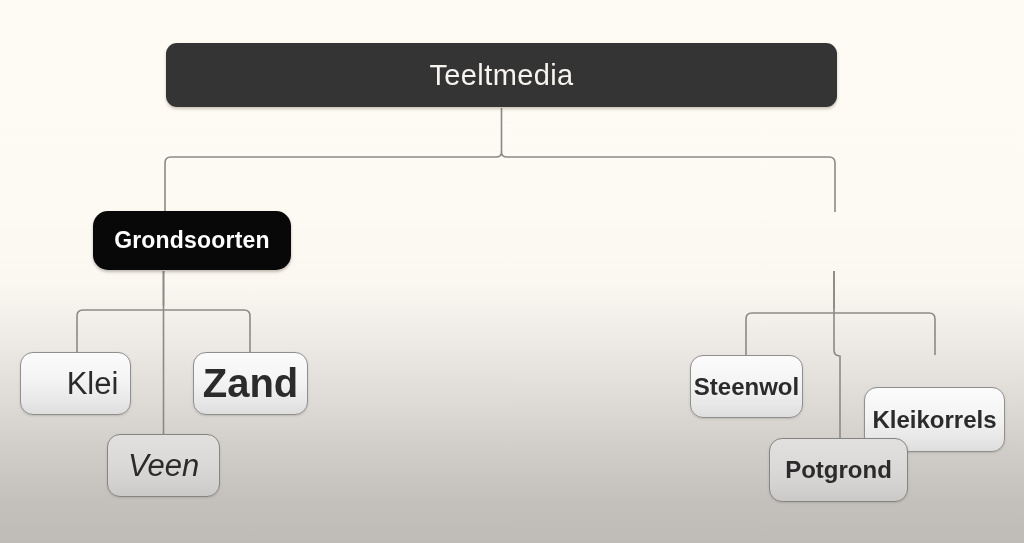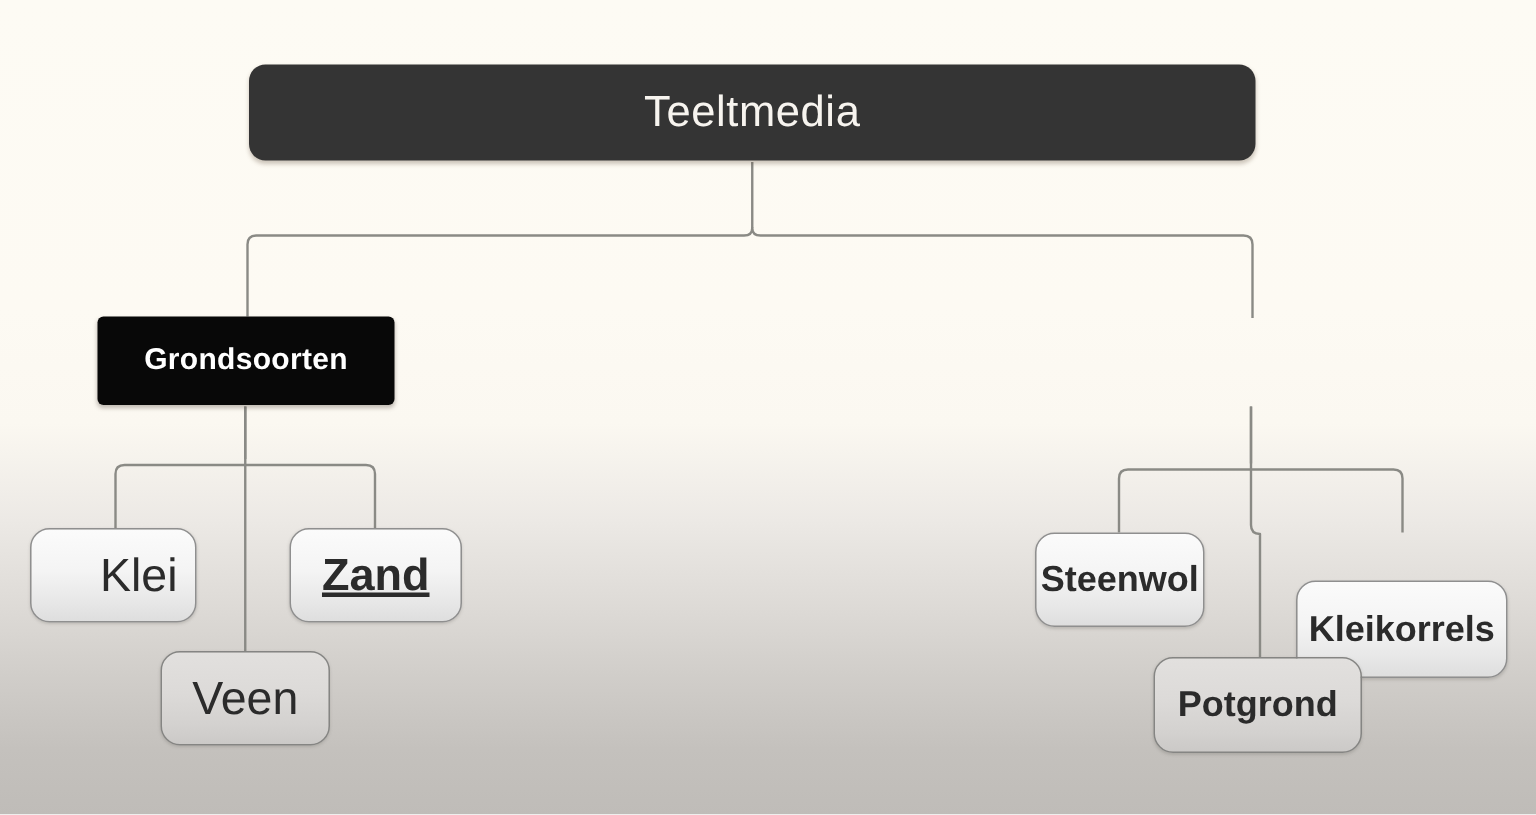--- a/index.html
+++ b/index.html
@@ -59,43 +59,44 @@
     font-size: 29px;
     font-weight: 400;
     letter-spacing: 0.4px;
     box-shadow: 0 2px 3px rgba(90,70,50,0.30);
   }
 
   
   .node-category {
     background: #080808;
     color: #ffffff;
-    border-radius: 4px;
-    font-size: 20px;
+    border-radius: 15px;
+    font-size: 23px;
     font-weight: bold;
     letter-spacing: 0.2px;
     box-shadow: 0 2px 3px rgba(80,70,60,0.35);
+    margin-left: 28px;
   }
 
   
   .node-leaf {
     background: linear-gradient(to bottom, #fbfbfb 0%, #f4f4f4 45%, #e7e7e7 80%, #dedede 100%);
     border: 1.6px solid #8f8f8f;
     border-radius: 13px;
     color: #2b2b2b;
     box-shadow: 0 1px 2px rgba(120,115,110,0.30);
   }
   
   .node-leaf.lower {
     background: linear-gradient(to bottom, #e2e0de 0%, #dcdad8 45%, #d3d1cf 80%, #cbc9c7 100%);
     border-color: #858583;
   }
 
   .leaf-regular { font-size: 31px; font-weight: 400; }
-  .leaf-bold    { font-size: 30px; font-weight: bold; text-decoration: underline; }
+  .leaf-bold    { font-size: 40px; font-weight: bold; }
   .leaf-bold-sm { font-size: 24px; font-weight: bold; }
 </style>
 </head>
 <body>
 
 <div id="diagram-root">
 
   <svg id="connectors" viewBox="0 0 1024 543" width="1024" height="543" aria-hidden="true">
     <g fill="none" stroke="#8a8a85" stroke-width="1.6" stroke-linecap="butt" stroke-linejoin="round">
 
@@ -125,21 +126,21 @@
 
 
   <div class="node node-leaf leaf-regular" style="left:20px; top:352px; width:111px; height:63px;padding-left:34px;">
     <span>Klei</span>
   </div>
 
   <div class="node node-leaf leaf-bold" style="left:193px; top:352px; width:115px; height:63px;">
     <span>Zand</span>
   </div>
 
-  <div class="node node-leaf lower leaf-regular" style="left:107px; top:434px; width:113px; height:63px;">
+  <div class="node node-leaf lower leaf-regular" style="left:107px; top:434px; width:113px; height:63px;font-style:italic;">
     <span>Veen</span>
   </div>
 
   <div class="node node-leaf leaf-bold-sm" style="left:690px; top:355px; width:113px; height:63px;">
     <span>Steenwol</span>
   </div>
 
   <div class="node node-leaf leaf-bold-sm" style="left:864px; top:355px; width:141px; height:65px;margin-top:32px;">
     <span>Kleikorrels</span>
   </div>

